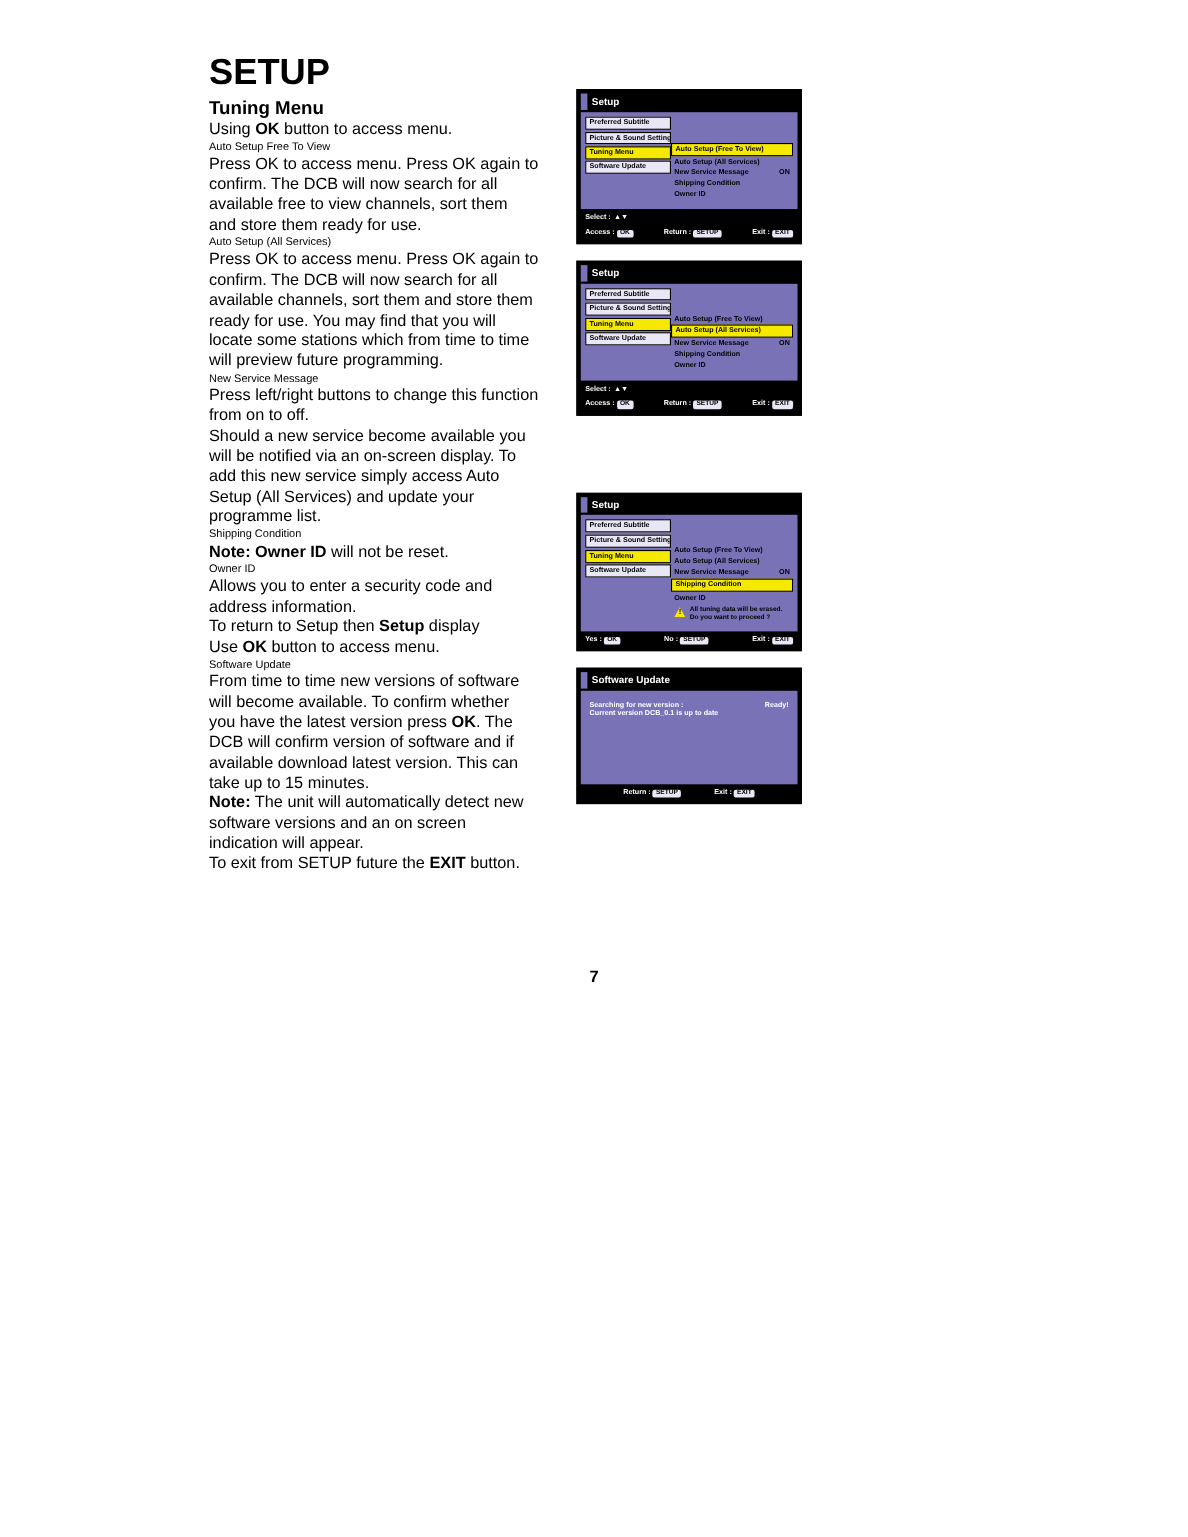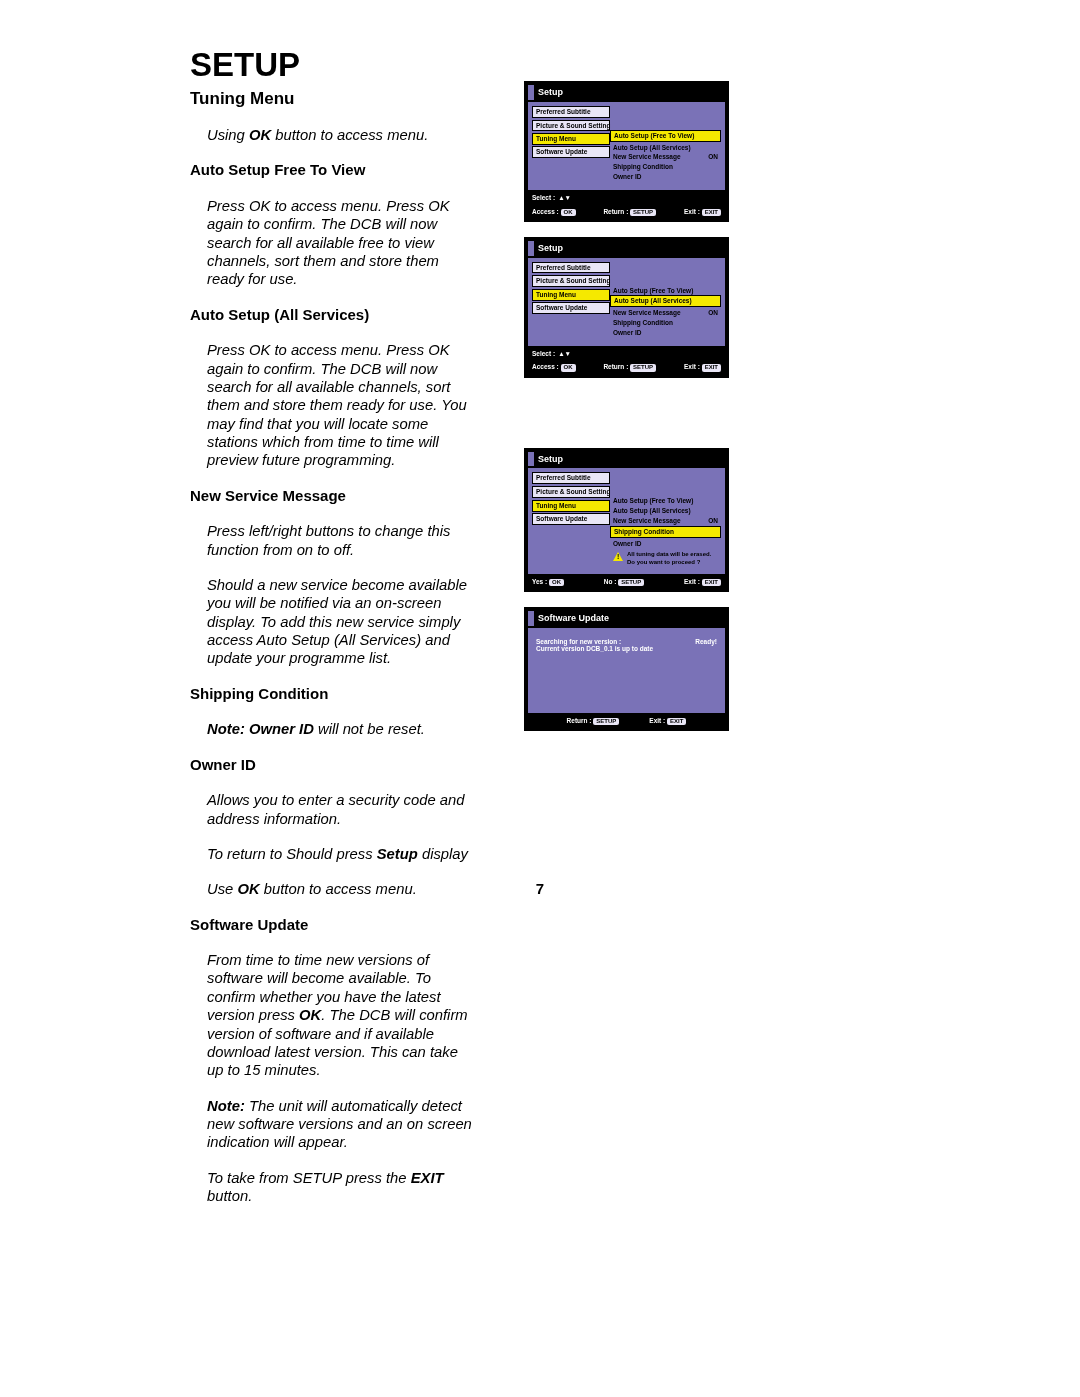--- a/index.html
+++ b/index.html
@@ -31,27 +31,26 @@
     font-size: 33px;
     margin: 0 0 2px 0;
     letter-spacing: 0px;
   }
   .left h2 {
     font-size: 17px;
     font-weight: bold;
     margin: 0;
   }
   .left h3 {
-    font-size: 15px;
-    font-weight: bold;
+    font-size: 10px;
+    font-weight: normal;
     margin: 1px 0 0 0;
   }
   .left p {
-    margin: 17px;
-    font-style: italic;
+    margin: 0;
   }
   .right {
     margin-left: 34px;
     width: 210px;
     display: flex;
     flex-direction: column;
     gap: 15px;
     padding-top: 36px;
   }
   .tv {
@@ -203,36 +202,36 @@
       <p>Should a new service become available you will be notified via an on-screen display. To add this new service simply access Auto Setup (All Services) and update your programme list.</p>
 
       <h3>Shipping Condition</h3>
       <p>
         <b>Note: Owner ID</b><span> will not be reset.</span>
       </p>
 
       <h3>Owner ID</h3>
       <p>Allows you to enter a security code and address information.</p>
       <p>
-        <span>To return to Should press </span><b>Setup</b><span> display</span>
+        <span>To return to Setup then </span><b>Setup</b><span> display</span>
       </p>
 
       <p>
         <span>Use </span><b>OK</b><span> button to access menu.</span>
       </p>
 
       <h3>Software Update</h3>
       <p>
         <span>From time to time new versions of software will become available. To confirm whether you have the latest version press </span><b>OK</b><span>. The DCB will confirm version of software and if available download latest version. This can take up to 15 minutes.</span>
       </p>
       <p>
         <b>Note:</b><span> The unit will automatically detect new software versions and an on screen indication will appear.</span>
       </p>
       <p>
-        <span>To take from SETUP press the </span><b>EXIT</b><span> button.</span>
+        <span>To exit from SETUP future the </span><b>EXIT</b><span> button.</span>
       </p>
     </div>
 
     <div class="right">
 
       <div class="tv">
         <div class="tv-title">Setup</div>
         <div class="tv-body">
           <div class="tv-row">
             <div class="tv-left">

